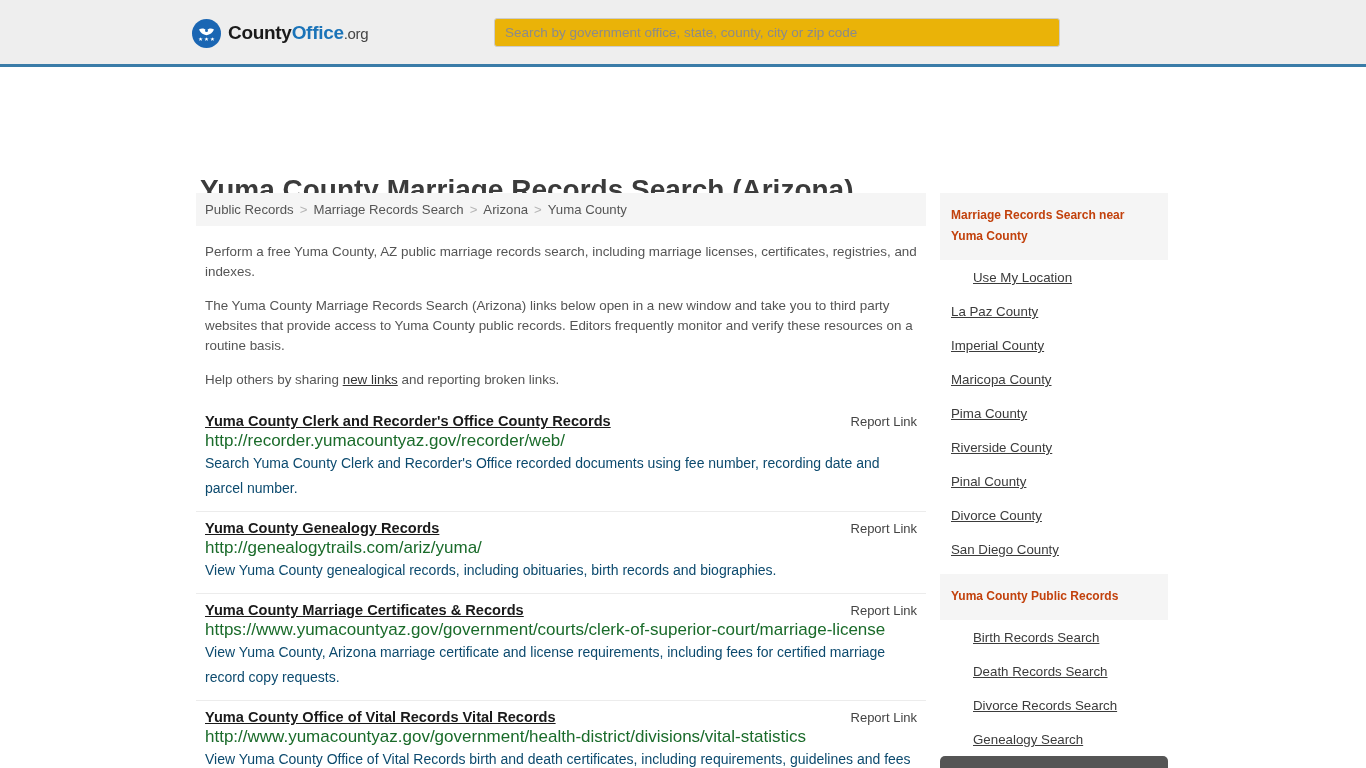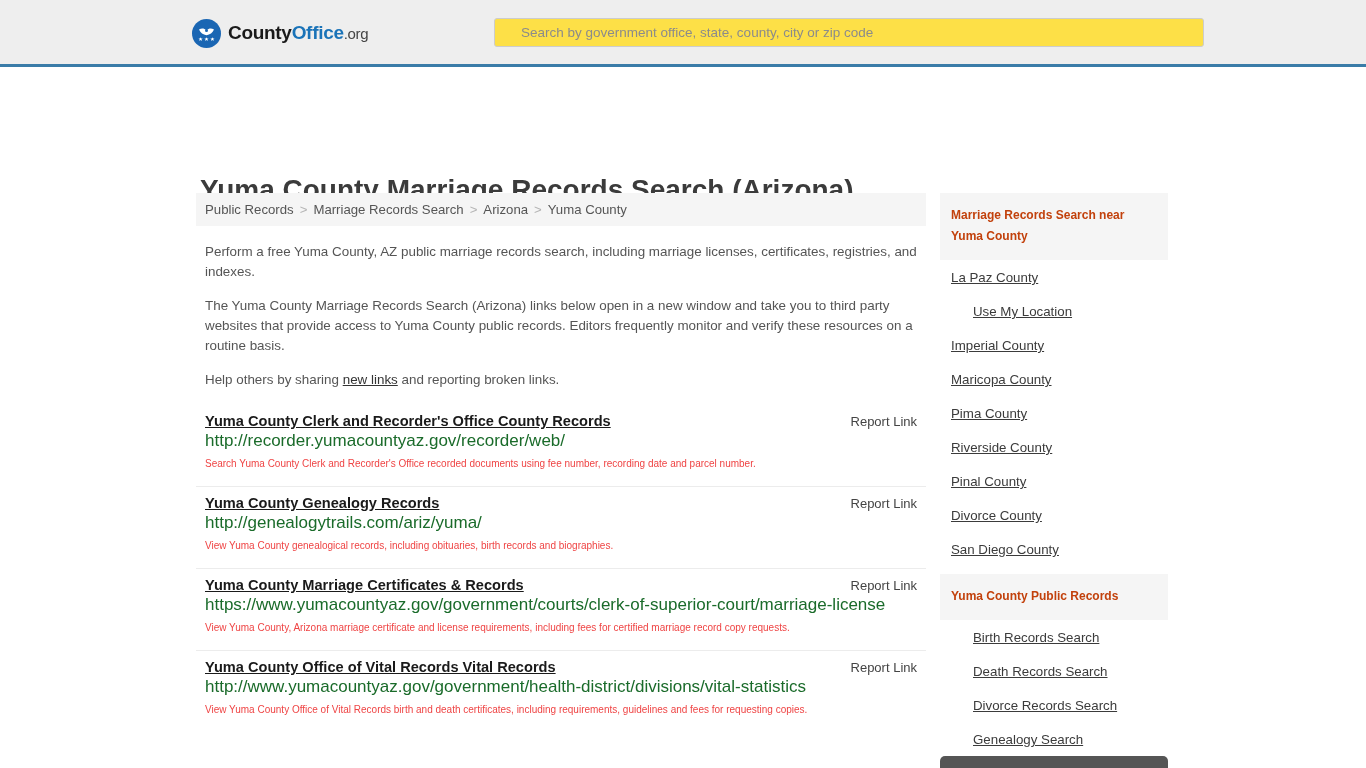--- a/index.html
+++ b/index.html
@@ -37,25 +37,25 @@
     color: #222222;
     white-space: nowrap;
   }
   .logo-text .b { font-weight: bold; color: #1a1a1a; }
   .logo-text .blue { font-weight: bold; color: #1a73b8; }
   .logo-text .org { color: #444444; font-size: 15px; }
 
   .search-box {
     position: absolute;
     left: 494px; top: 18px;
-    width: 710px; height: 29px;
-    background: #fde047;
+    width: 566px; height: 29px;
+    background: #eab308;
     border: 1px solid #cccccc;
     border-radius: 3px;
-    padding: 0 26px;
+    padding: 0 10px;
     font-family: "Liberation Sans", sans-serif;
     font-size: 13.5px;
     color: #333333;
     outline: none;
   }
   .search-box::placeholder { color: #8b8b8b; }
 
   
   .page {
     position: relative;
@@ -144,23 +144,23 @@
   }
   .result-url {
     margin-top: 4px;
     font-size: 17px;
     color: #1a6b2a;
     line-height: 16px;
     word-break: break-all;
   }
   .result-desc {
     margin-top: 2px;
-    font-size: 10px;
+    font-size: 14px;
     line-height: 25px;
-    color: #ef4444;
+    color: #0c4a6e;
   }
 
   
   .side-block { margin-bottom: 8px; }
   .side-head {
     background: #f5f5f5;
     padding: 12px 11px 13px 11px;
     font-size: 12px;
     font-weight: bold;
     line-height: 21px;
@@ -266,24 +266,24 @@
 
     </div>
   </div>
 
   <div class="sidebar">
 
     <div class="side-block">
       <div class="side-head">Marriage Records Search near Yuma County</div>
       <ul class="side-list">
         <li>
+            <a class="indent" href="#">Use My Location</a>
+          </li>
+        <li>
             <a href="#">La Paz County</a>
-          </li>
-        <li>
-            <a class="indent" href="#">Use My Location</a>
           </li>
         <li>
             <a href="#">Imperial County</a>
           </li>
         <li>
             <a href="#">Maricopa County</a>
           </li>
         <li>
             <a href="#">Pima County</a>
           </li>

